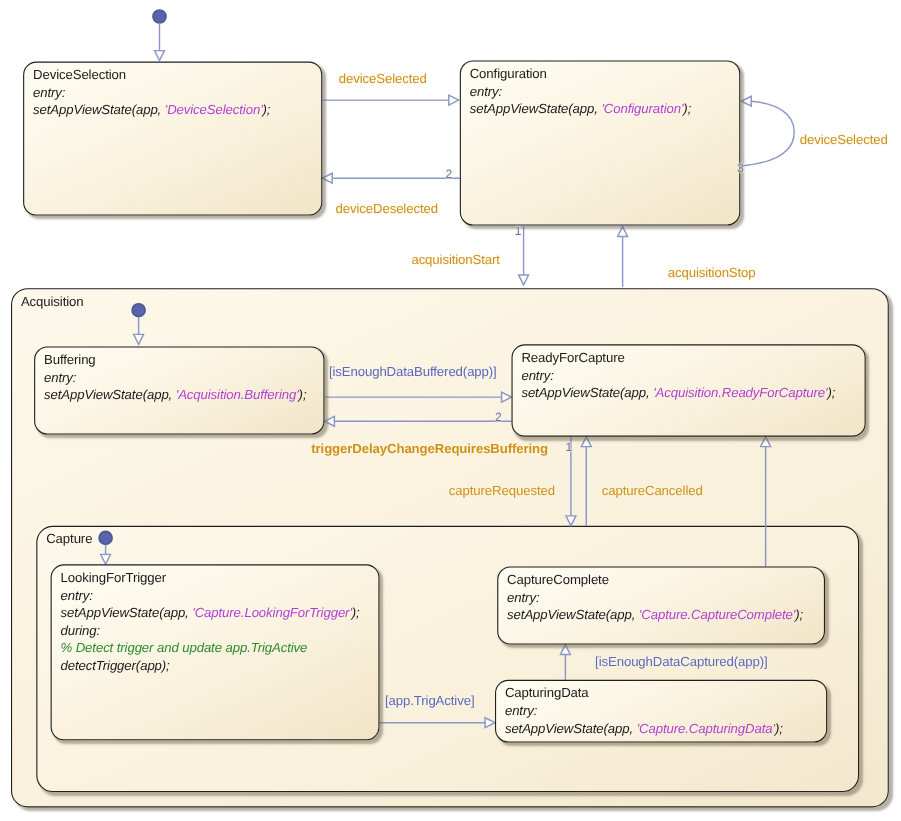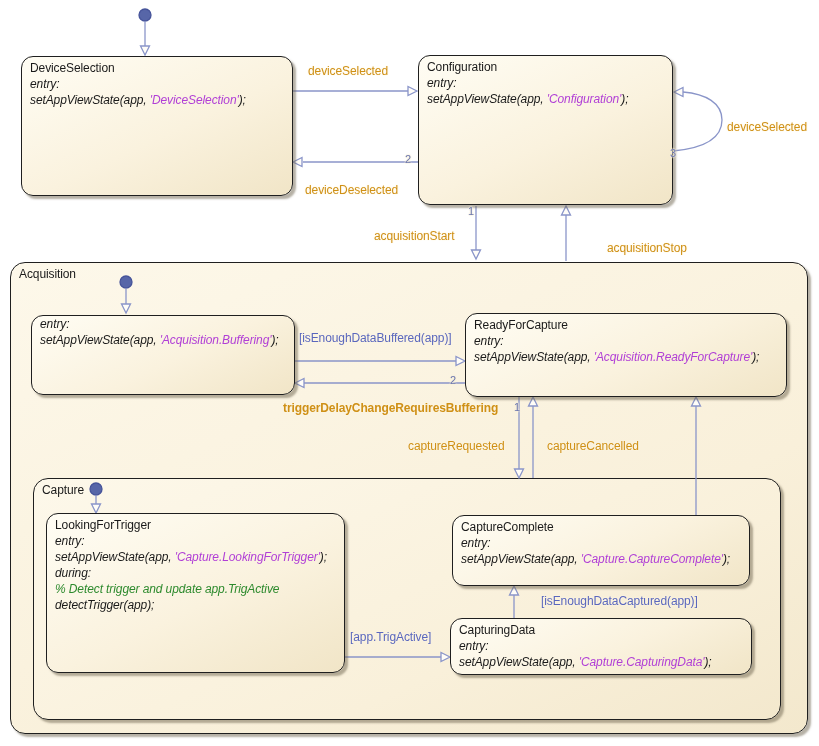--- a/index.html
+++ b/index.html
@@ -146,20 +146,21 @@
     <div class="s-line ind"><span>setAppViewState(app, </span><span class="str">'DeviceSelection'</span><span>);</span></div>
   </div>
 
   <div class="state" style="left:418px; top:55px; width:255px; height:150px;">
     <div class="s-title">Configuration</div>
     <div class="s-line">entry:</div>
     <div class="s-line ind"><span>setAppViewState(app, </span><span class="str">'Configuration'</span><span>);</span></div>
   </div>
 
   <div class="state" style="left:31px; top:315px; width:264px; height:80px;">
+    <div class="s-title">Buffering</div>
     <div class="s-line">entry:</div>
     <div class="s-line ind"><span>setAppViewState(app, </span><span class="str">'Acquisition.Buffering'</span><span>);</span></div>
   </div>
 
   <div class="state" style="left:465px; top:313px; width:322px; height:84px;">
     <div class="s-title">ReadyForCapture</div>
     <div class="s-line">entry:</div>
     <div class="s-line ind"><span>setAppViewState(app, </span><span class="str">'Acquisition.ReadyForCapture'</span><span>);</span></div>
   </div>
 

